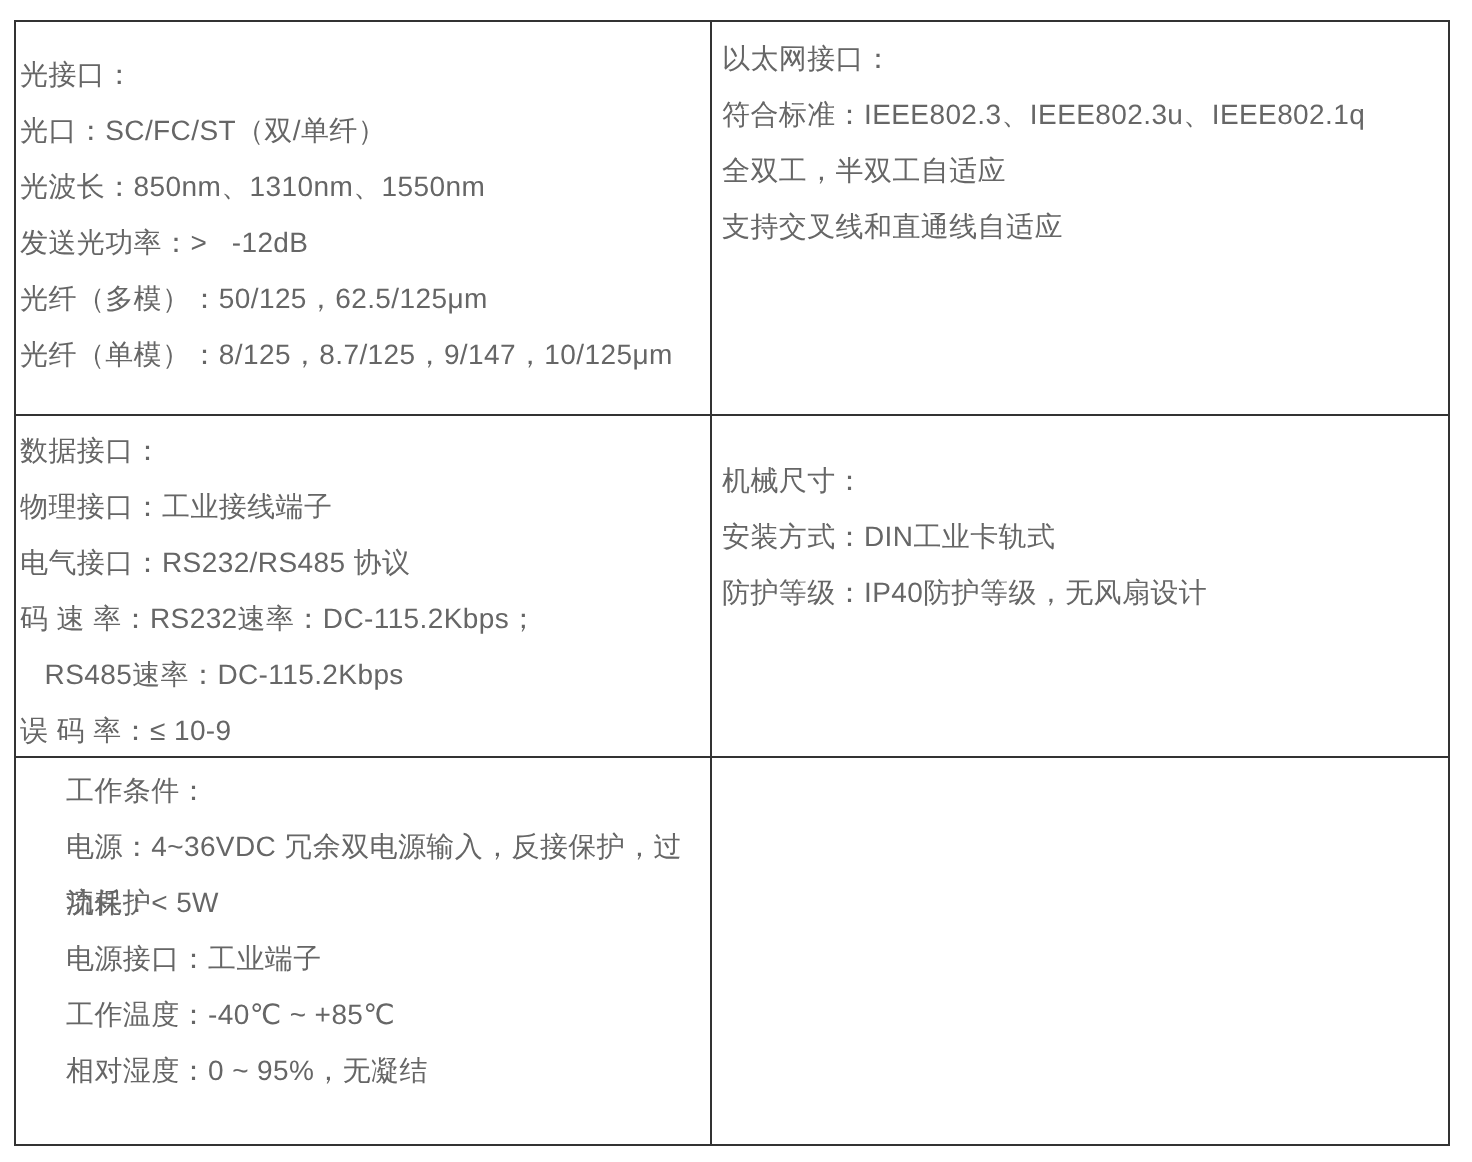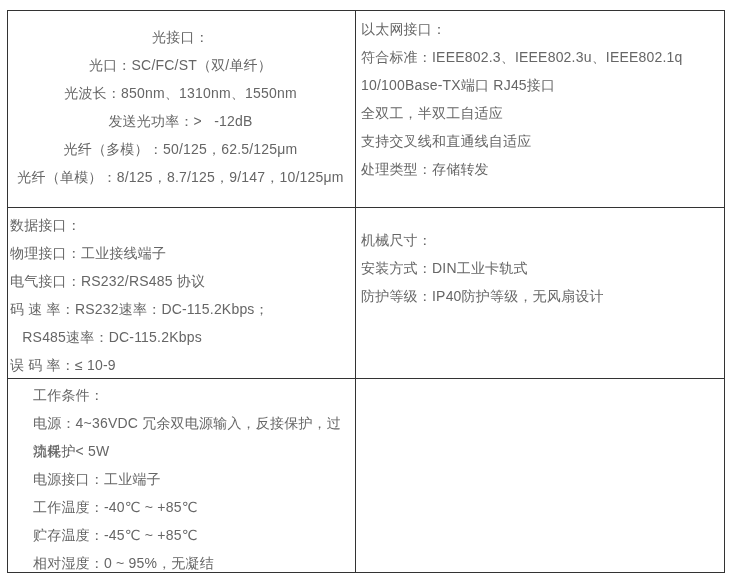--- a/index.html
+++ b/index.html
@@ -31,21 +31,21 @@
   .cell {
     overflow: hidden;
     padding: 0 4px 0 2px;
     color: var(--text-color);
     font-size: 14px;
   }
   .cell.col-left  { border-right: 1px solid var(--border-color); }
   .cell.row-1, .cell.row-2 { border-bottom: 1px solid var(--border-color); }
   .cell.col-right { padding-left: 5px; }
 
-  .cell-optical    { padding-top: 12px; text-align: center; }
+  .cell-optical    { padding-top: 12px; }
   .cell-ethernet   { padding-top: 4px; }
   .cell-data       { padding-top: 3px; }
   .cell-mechanical { padding-top: 18px; }
   .cell-working    { padding-top: 2px; margin-left: 23px; }
 
   .spec-line {
     line-height: 28px;
     height: 28px;
     white-space: pre-wrap;
     letter-spacing: 0.2px;
@@ -60,24 +60,22 @@
       <div class="spec-line">光口：SC/FC/ST（双/单纤）</div>
       <div class="spec-line">光波长：850nm、1310nm、1550nm</div>
       <div class="spec-line">发送光功率：&gt;   -12dB</div>
       <div class="spec-line">光纤（多模）：50/125，62.5/125μm</div>
       <div class="spec-line">光纤（单模）：8/125，8.7/125，9/147，10/125μm</div>
     </div>
 
   <div class="cell col-right row-1 cell-ethernet">
       <div class="spec-line">以太网接口：</div>
       <div class="spec-line">符合标准：IEEE802.3、IEEE802.3u、IEEE802.1q</div>
-      <div class="spec-line">10/100Base-TX端口 RJ45接口</div>
       <div class="spec-line">全双工，半双工自适应</div>
       <div class="spec-line">支持交叉线和直通线自适应</div>
-      <div class="spec-line">处理类型：存储转发</div>
     </div>
 
   <div class="cell col-left row-2 cell-data">
       <div class="spec-line">数据接口：</div>
       <div class="spec-line">物理接口：工业接线端子</div>
       <div class="spec-line">电气接口：RS232/RS485 协议</div>
       <div class="spec-line">码 速 率：RS232速率：DC-115.2Kbps；</div>
       <div class="spec-line">   RS485速率：DC-115.2Kbps</div>
       <div class="spec-line">误 码 率：≤ 10-9</div>
     </div>
@@ -87,18 +85,17 @@
       <div class="spec-line">安装方式：DIN工业卡轨式</div>
       <div class="spec-line">防护等级：IP40防护等级，无风扇设计</div>
     </div>
 
   <div class="cell col-left row-3 cell-working">
       <div class="spec-line">工作条件：</div>
       <div class="spec-line">电源：4~36VDC 冗余双电源输入，反接保护，过流保护</div>
       <div class="spec-line">功耗：&lt; 5W</div>
       <div class="spec-line">电源接口：工业端子</div>
       <div class="spec-line">工作温度：-40℃ ~ +85℃</div>
-      <div class="spec-line">贮存温度：-45℃ ~ +85℃</div>
       <div class="spec-line">相对湿度：0 ~ 95%，无凝结</div>
     </div>
 
   <div class="cell col-right row-3"></div>
 </div>
 
 </body></html>

